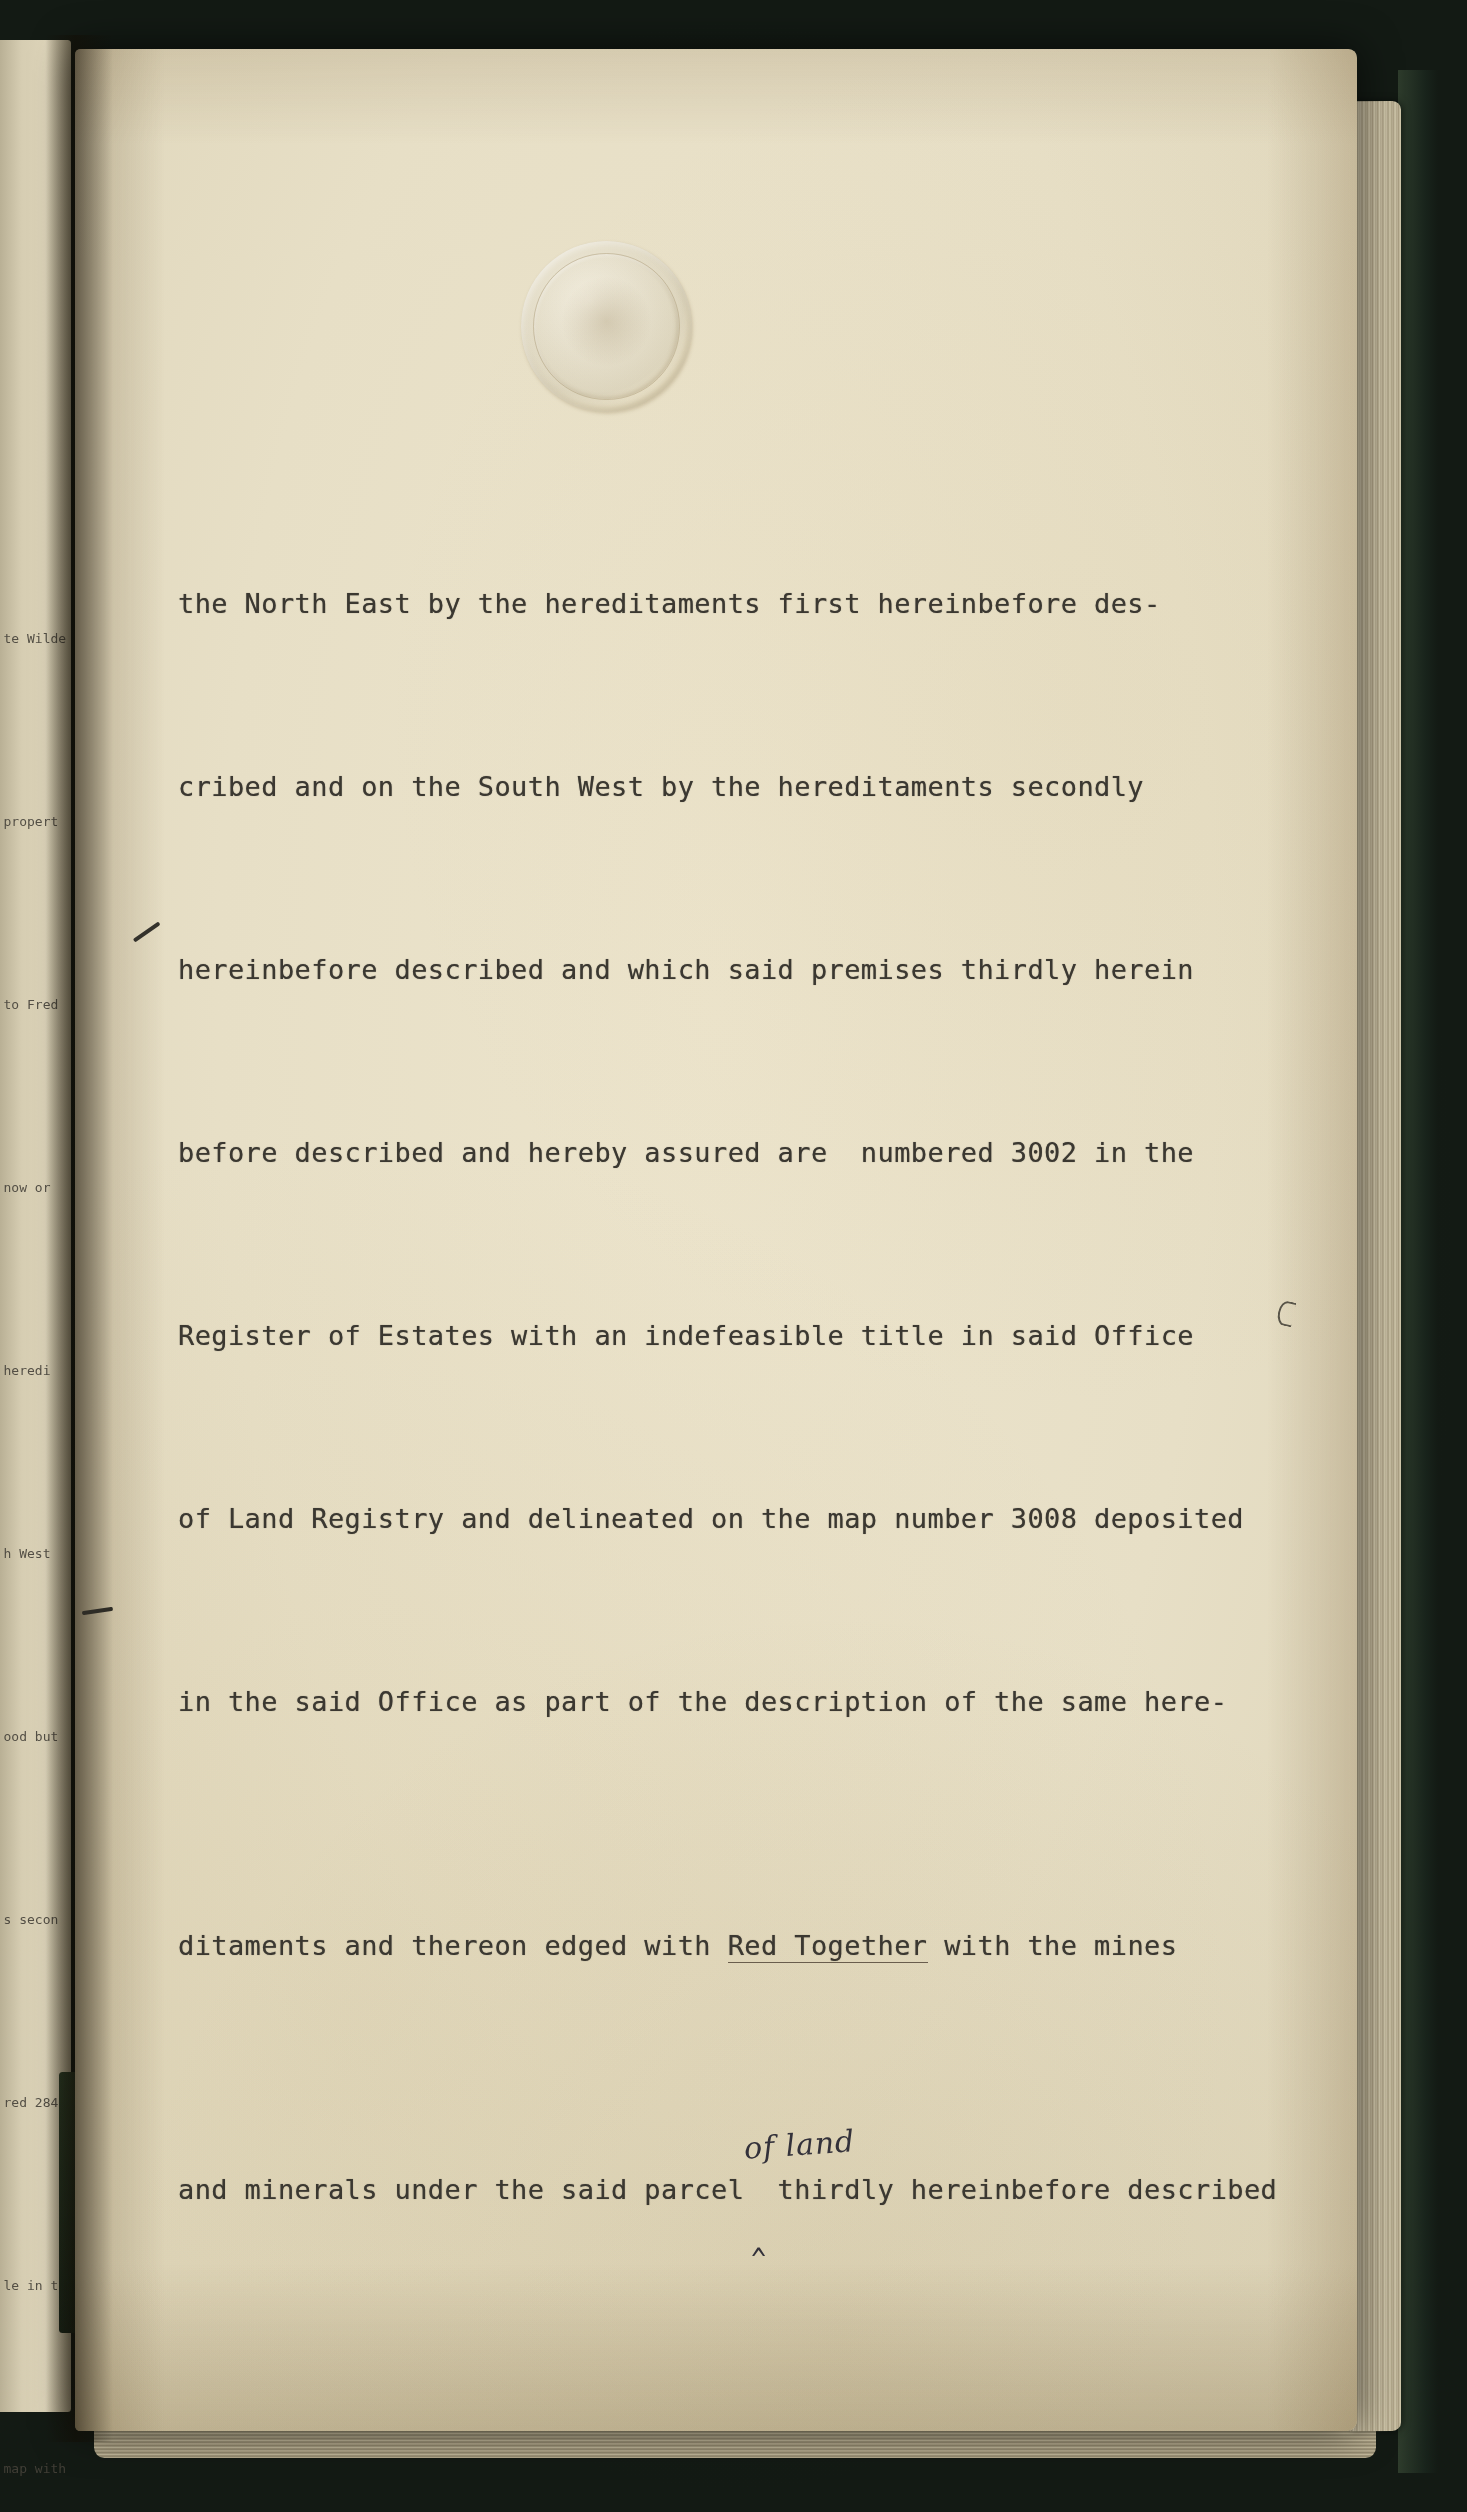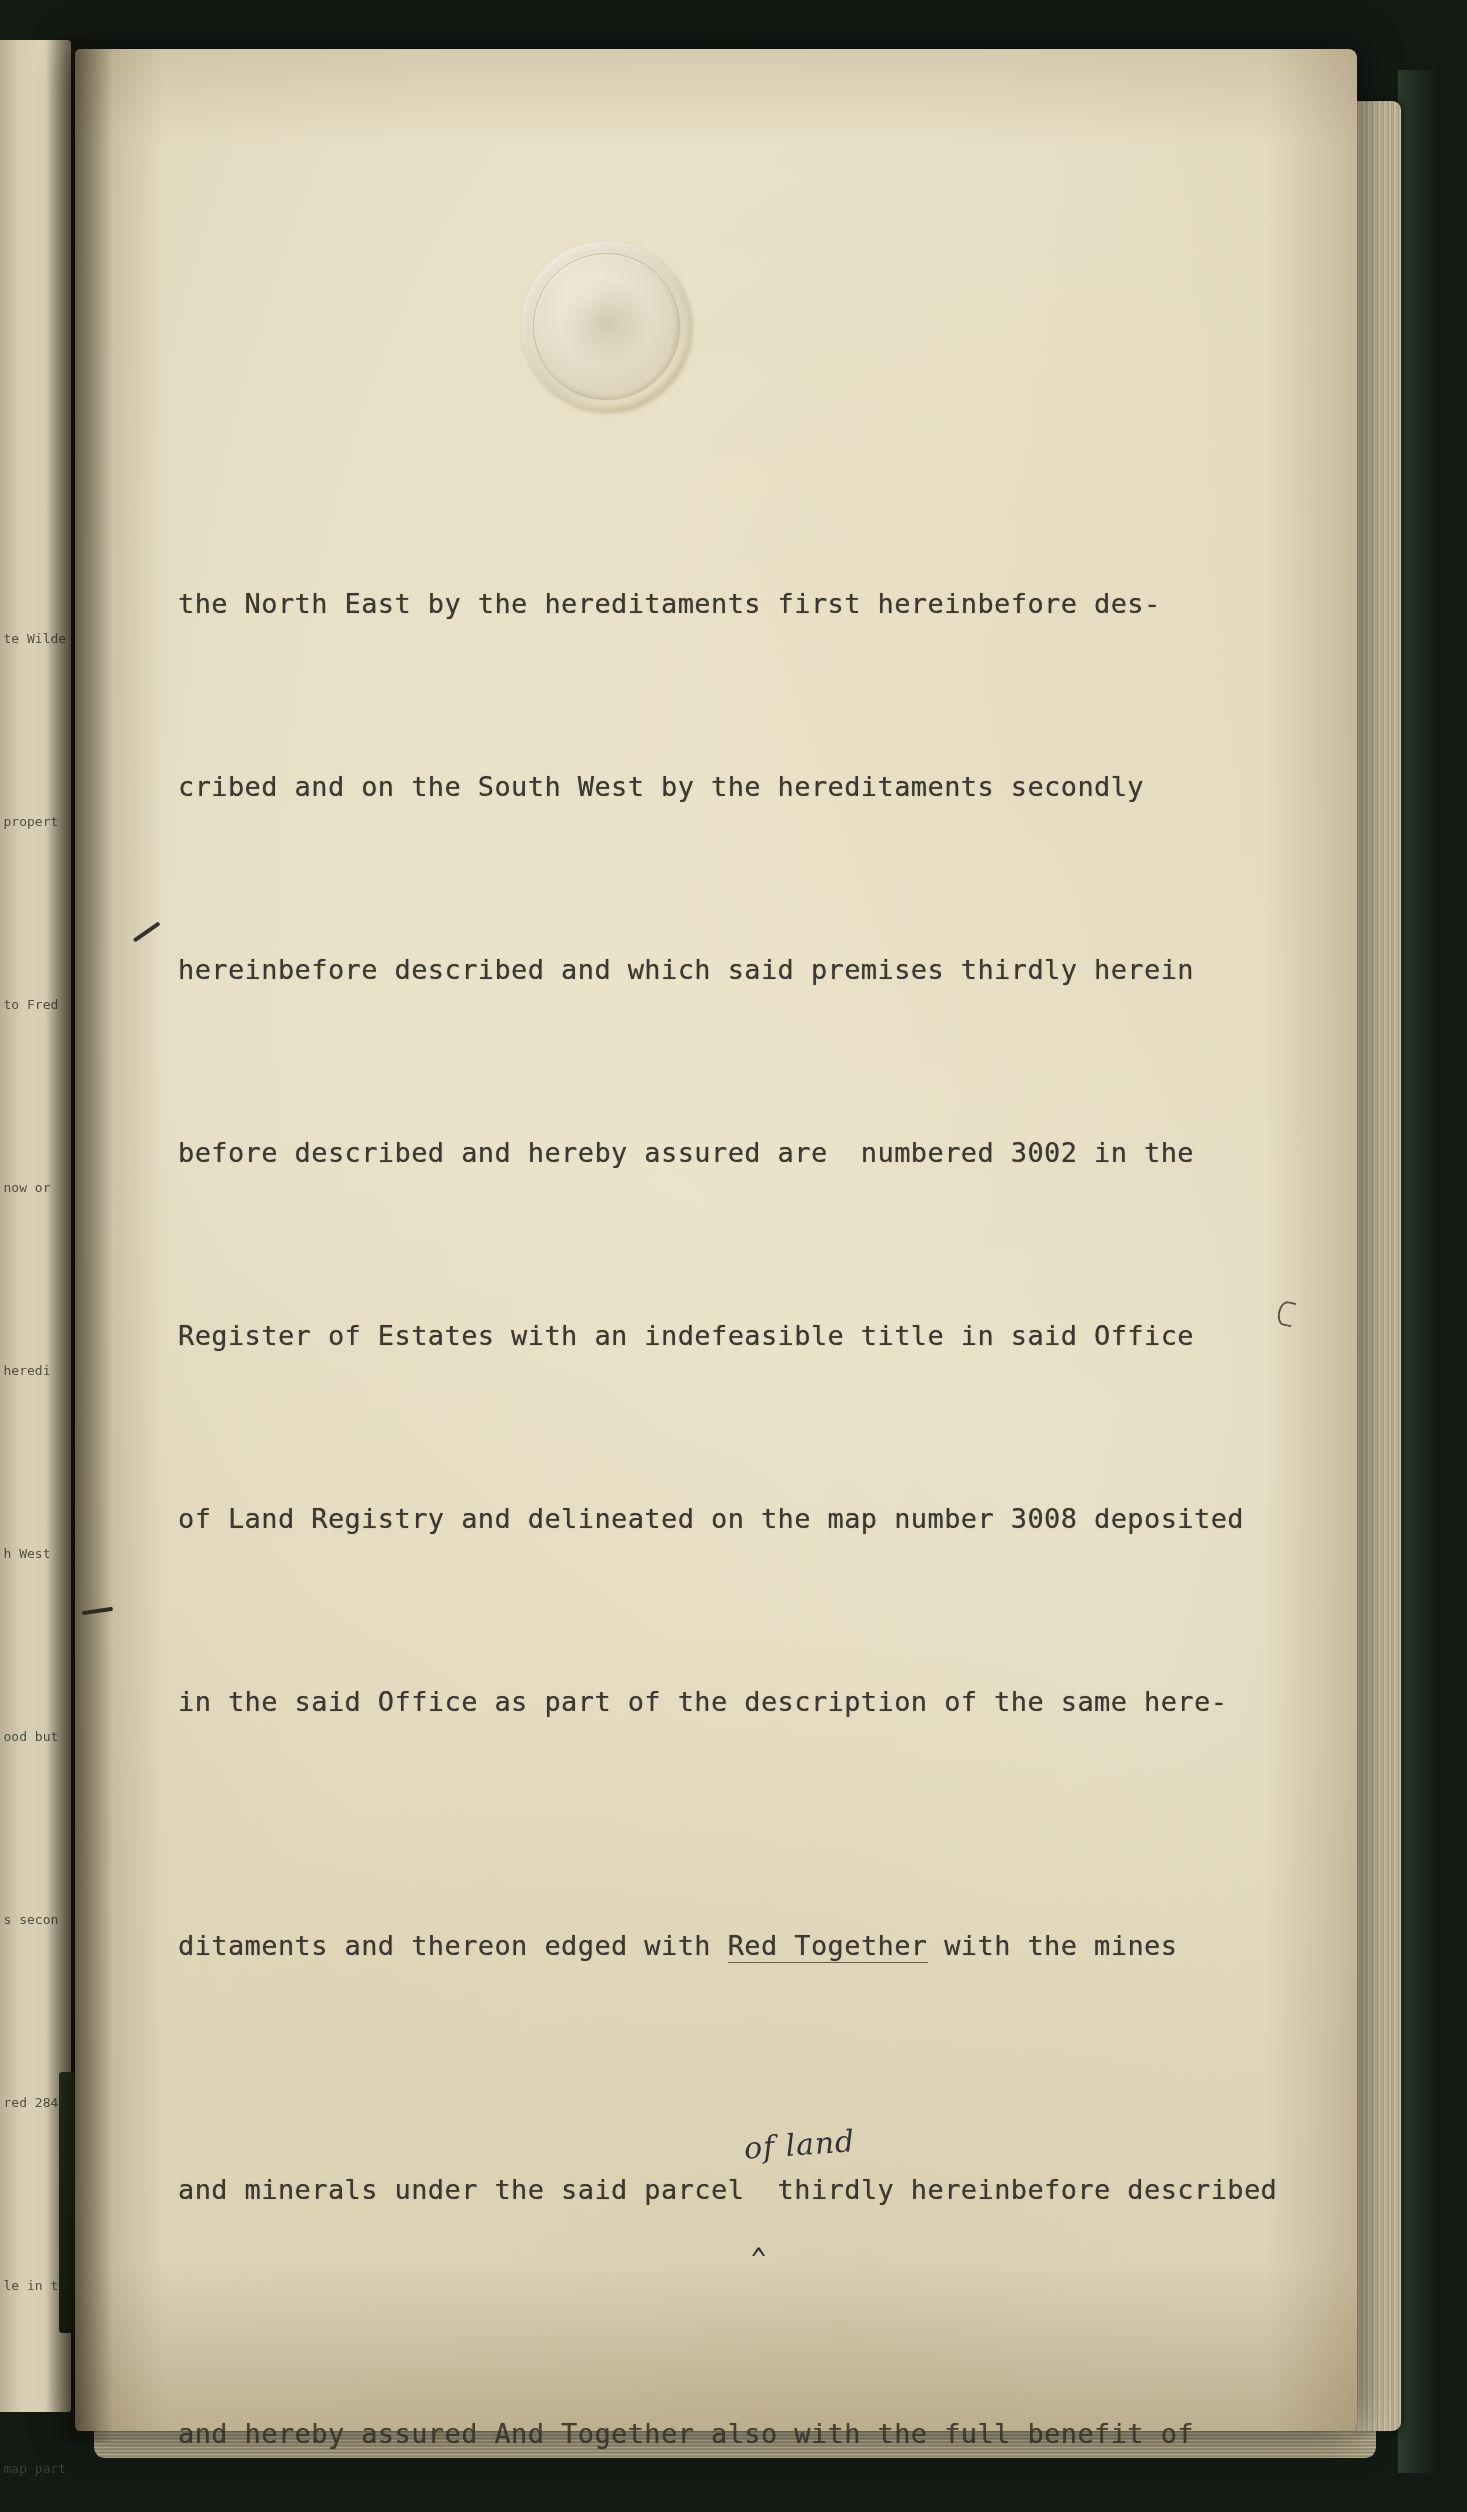--- a/index.html
+++ b/index.html
@@ -135,21 +135,21 @@
       <span class="frag">te Wilde</span>
       <span class="frag">propert</span>
       <span class="frag">to Fred</span>
       <span class="frag">now or</span>
       <span class="frag">heredi</span>
       <span class="frag">h West</span>
       <span class="frag">ood but</span>
       <span class="frag">s secon</span>
       <span class="frag">red 284</span>
       <span class="frag">le in th</span>
-      <span class="frag">map part</span>
+      <span class="frag">map with</span>
       
       
       
       
       
       
       
       
       
       
@@ -174,21 +174,20 @@
       <div class="line">hereinbefore described and which said premises thirdly herein</div>
       <div class="line">before described and hereby assured are  numbered 3002 in the</div>
       <div class="line">Register of Estates with an indefeasible title in said Office</div>
       <div class="line">of Land Registry and delineated on the map number 3008 deposited</div>
       <div class="line">in the said Office as part of the description of the same here-</div>
 
       <div class="line"><span>ditaments and thereon edged with </span><span class="ul">Red Together</span><span> with the mines</span></div>
 
       <div class="line"><span>and minerals under the said parcel</span><span class="ins-anchor"><span class="handwriting">of land</span><span class="caret">^</span></span><span>  thirdly hereinbefore described</span></div>
 
-      <div class="line">and hereby assured And Together also with the full benefit of</div>
       
       
       
       
       
       
       
       
       
       

